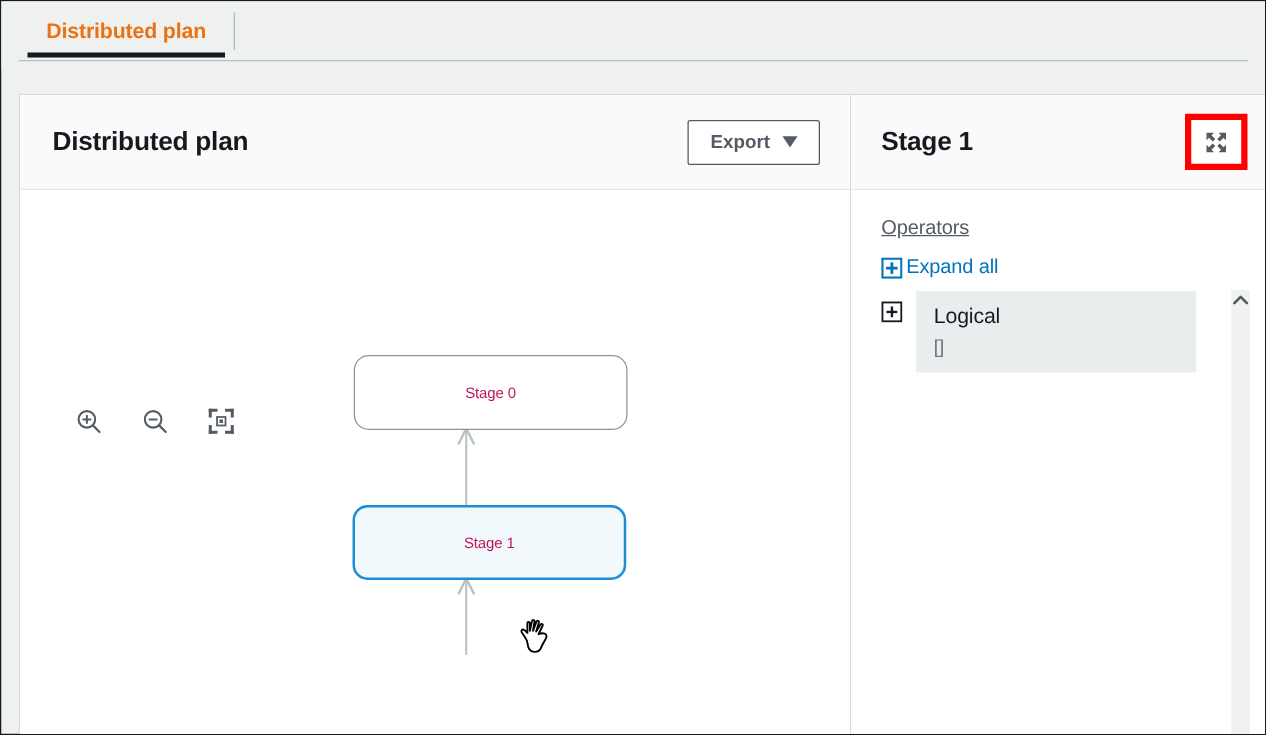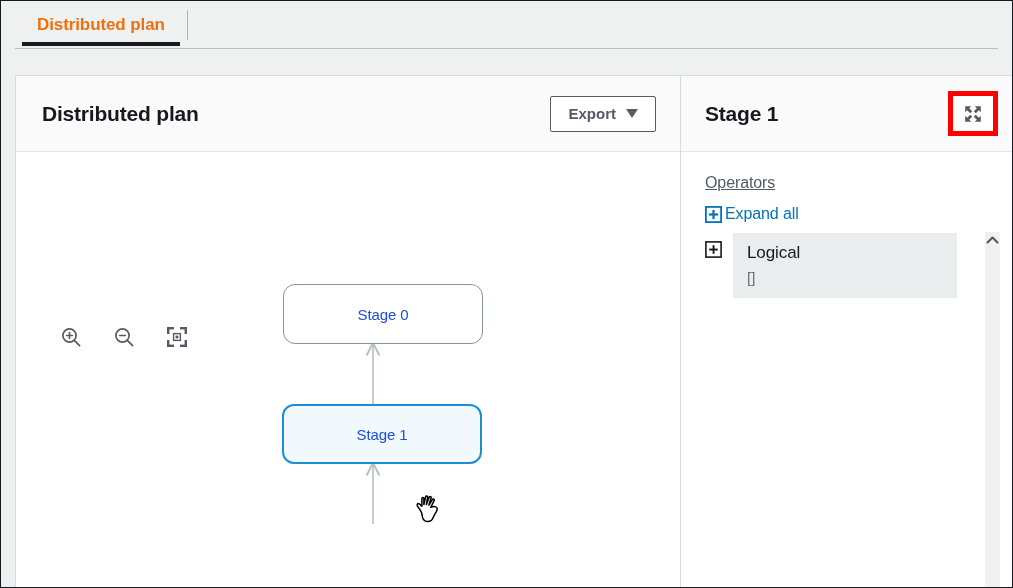--- a/index.html
+++ b/index.html
@@ -166,31 +166,31 @@
     border: none;
     padding: 0;
   }
   .graph {
     position: absolute;
     left: 0; top: 0;
     width: 665px; height: 437px;
   }
   .node {
     position: absolute;
-    width: 200px;
+    width: 219px;
     height: 60px;
     box-sizing: border-box;
     border: 1px solid #879596;
     border-radius: 12px;
     background: #ffffff;
     display: flex;
     align-items: center;
     justify-content: center;
-    font-size: 15px;
-    color: #1d4ed8;
+    font-size: 12px;
+    color: #be185d;
     cursor: pointer;
     letter-spacing: -0.1px;
   }
   .node.selected {
     border: 2px solid #1c8ed6;
     background: #f2f9fd;
   }
   .cursor-hand {
     position: absolute;
     left: 398px;

